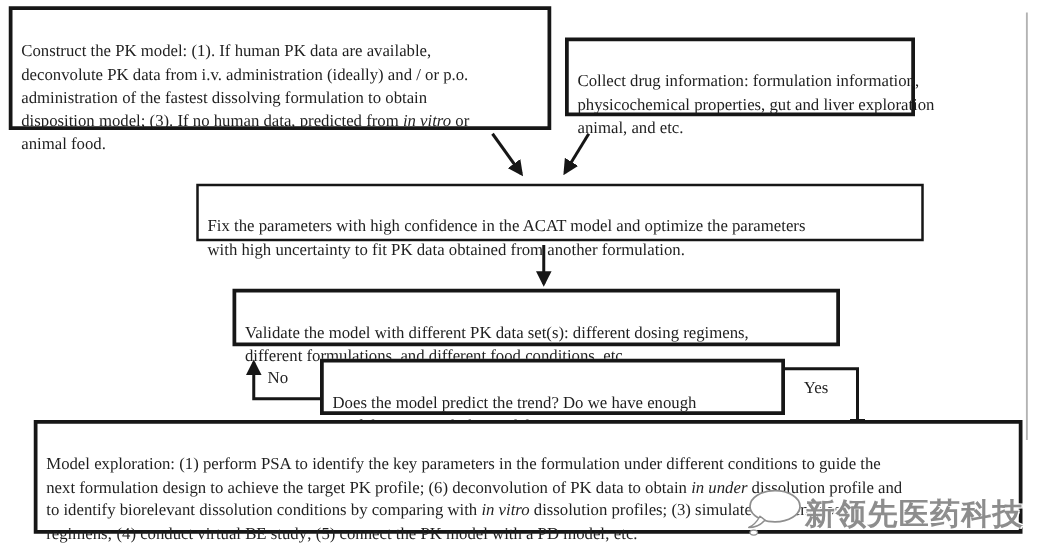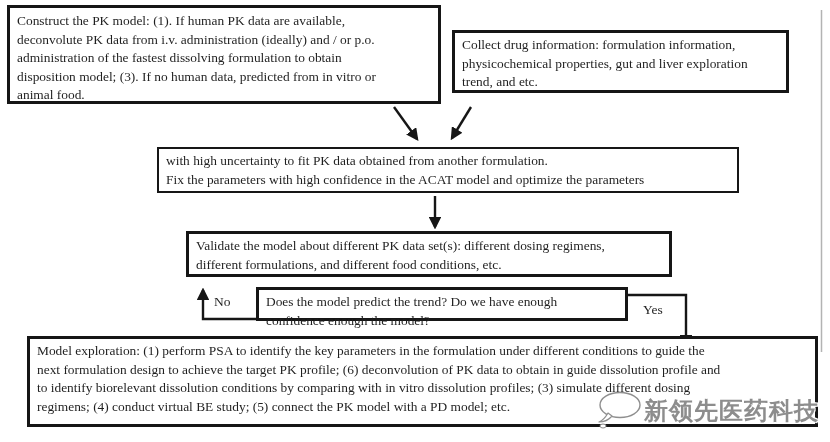--- a/index.html
+++ b/index.html
@@ -2,29 +2,29 @@
 <html><head>
 <meta charset="utf-8">
 <style>
   html,body{margin:0;padding:0;background:#ffffff;}
   .canvas{
     position:relative;width:830px;height:442px;background:#ffffff;overflow:hidden;
     font-family:"Liberation Serif","DejaVu Serif",serif;color:#1f1f1f;
   }
   .connectors{position:absolute;left:0;top:0;width:830px;height:442px;pointer-events:none;}
   .box{position:absolute;background:#ffffff;box-sizing:border-box;border:3px solid #161616;}
-  .box .tx{padding:3px 6px 0 7px;}
+  .box .tx{padding:3px 6px 0 7px;margin-top:20px;}
   .line{white-space:nowrap;font-size:13.4px;line-height:18.6px;}
-  .it{}
+  .it{font-style:italic;}
   .b-construct{left:7px;top:5px;width:434px;height:99px;}
   .b-construct .tx{padding-top:4px;}
-  .b-collect{left:452px;top:30px;width:337px;height:63px;}
+  .b-collect{left:452px;top:30px;width:280px;height:63px;}
   .b-fix{left:157px;top:147px;width:582px;height:46px;border-width:2px;}
   .b-validate{left:186px;top:231px;width:486px;height:46px;}
-  .b-decision{left:256px;top:287px;width:372px;height:34px;}
+  .b-decision{left:256px;top:287px;width:372px;height:45px;}
   .b-exploration{left:27px;top:336px;width:791px;height:91px;}
   .branch-label{position:absolute;font-size:13.5px;line-height:16px;}
   .lbl-no{left:214px;top:294px;}
   .lbl-yes{left:643px;top:302px;}
   .watermark{
     position:absolute;left:594px;top:388px;height:46px;display:flex;align-items:center;z-index:5;
   }
   .wm-text{
     font-size:24px;font-weight:bold;letter-spacing:1px;color:#8d8d8d;
     text-shadow:1px 1px 0 #ffffff,-1px -1px 0 #ffffff,1px -1px 0 #ffffff,-1px 1px 0 #ffffff;
@@ -58,52 +58,52 @@
       <div class="line"><span>administration of the fastest dissolving formulation to obtain</span></div>
       <div class="line"><span>disposition model; (3). If no human data, predicted from </span><span class="it">in vitro</span><span> or</span></div>
       <div class="line"><span>animal food.</span></div>
     </div>
   </div>
 
   <div class="box b-collect">
     <div class="tx">
       <div class="line"><span>Collect drug information: formulation information,</span></div>
       <div class="line"><span>physicochemical properties, gut and liver exploration</span></div>
-      <div class="line"><span>trend, and etc.</span></div>
+      <div class="line"><span>animal, and etc.</span></div>
     </div>
   </div>
 
   <div class="box b-fix">
     <div class="tx">
+      <div class="line"><span>Fix the parameters with high confidence in the ACAT model and optimize the parameters</span></div>
       <div class="line"><span>with high uncertainty to fit PK data obtained from another formulation.</span></div>
-      <div class="line"><span>Fix the parameters with high confidence in the ACAT model and optimize the parameters</span></div>
     </div>
   </div>
 
   <div class="box b-validate">
     <div class="tx">
-      <div class="line"><span>Validate the model about different PK data set(s): different dosing regimens,</span></div>
+      <div class="line"><span>Validate the model with different PK data set(s): different dosing regimens,</span></div>
       <div class="line"><span>different formulations, and different food conditions, etc.</span></div>
     </div>
   </div>
 
   <div class="box b-decision">
     <div class="tx">
       <div class="line"><span>Does the model predict the trend?  Do we have enough</span></div>
       <div class="line"><span>confidence enough the model?</span></div>
     </div>
   </div>
 
   <div class="branch-label lbl-no">No</div>
   <div class="branch-label lbl-yes">Yes</div>
 
   <div class="box b-exploration">
     <div class="tx">
       <div class="line"><span>Model exploration: (1) perform PSA to identify the key parameters in the formulation under different conditions to guide the</span></div>
-      <div class="line"><span>next formulation design to achieve the target PK profile; (6) deconvolution of PK data to obtain </span><span class="it">in guide</span><span> dissolution profile and</span></div>
+      <div class="line"><span>next formulation design to achieve the target PK profile; (6) deconvolution of PK data to obtain </span><span class="it">in under</span><span> dissolution profile and</span></div>
       <div class="line"><span>to identify biorelevant dissolution conditions by comparing with </span><span class="it">in vitro</span><span> dissolution profiles; (3) simulate different dosing</span></div>
       <div class="line"><span>regimens; (4) conduct virtual BE study; (5) connect the PK model with a PD model; etc.</span></div>
     </div>
   </div>
 
   <div class="watermark">
     <svg class="wm-logo" width="48" height="44" viewBox="0 0 48 44">
       <ellipse cx="26" cy="16" rx="20" ry="12.5" fill="#ffffff" stroke="#8f8f8f" stroke-width="1.4"></ellipse>
       <path d="M14,24 Q10,31 5,33 Q13,33 18,27 Z" fill="#ffffff" stroke="#8f8f8f" stroke-width="1.2" stroke-linejoin="round"></path>
       <ellipse cx="9" cy="37" rx="3" ry="2" fill="#ffffff" stroke="#8f8f8f" stroke-width="1"></ellipse>

